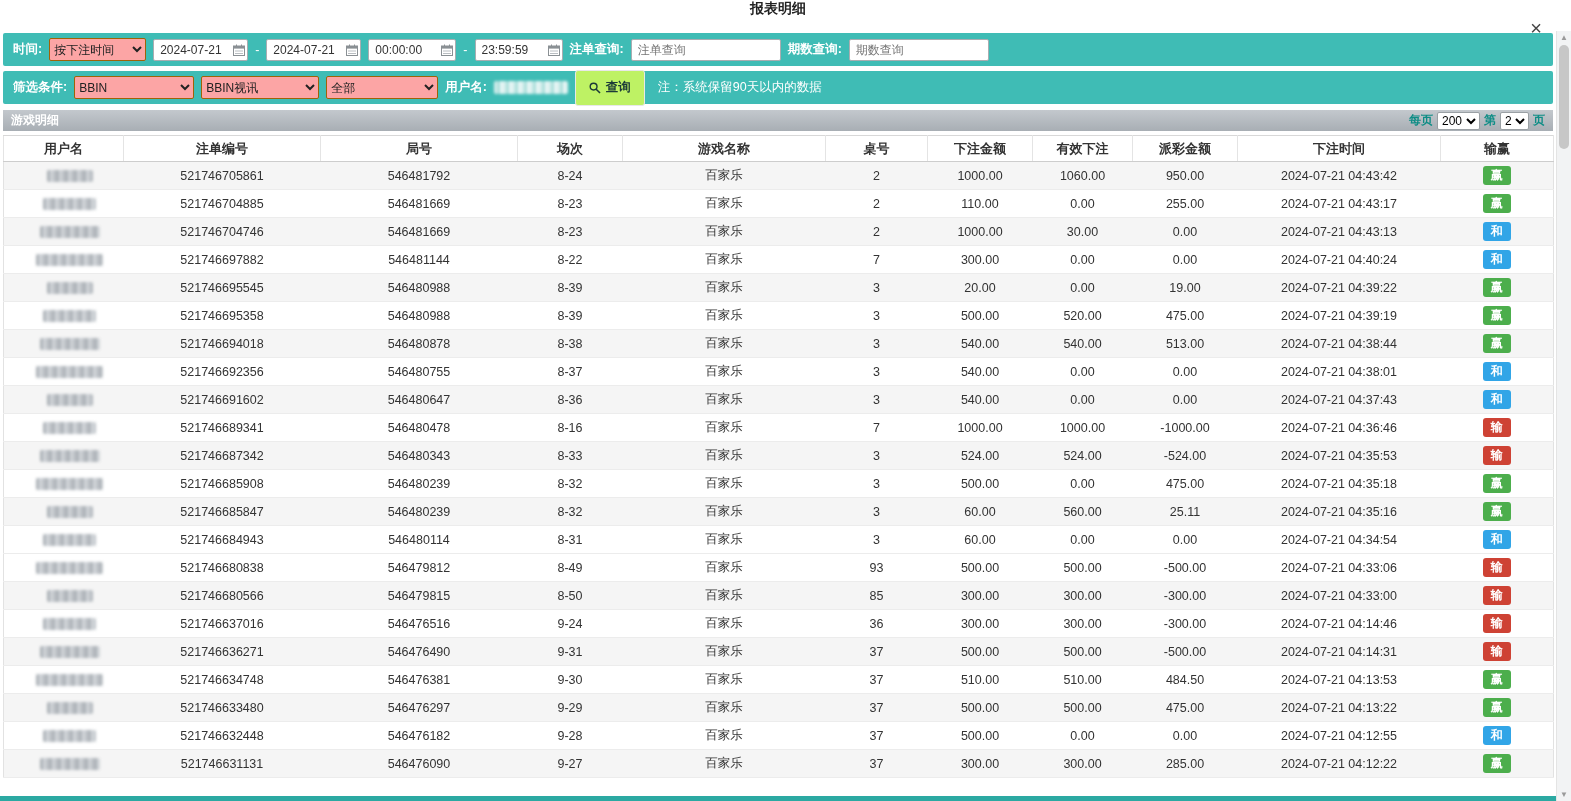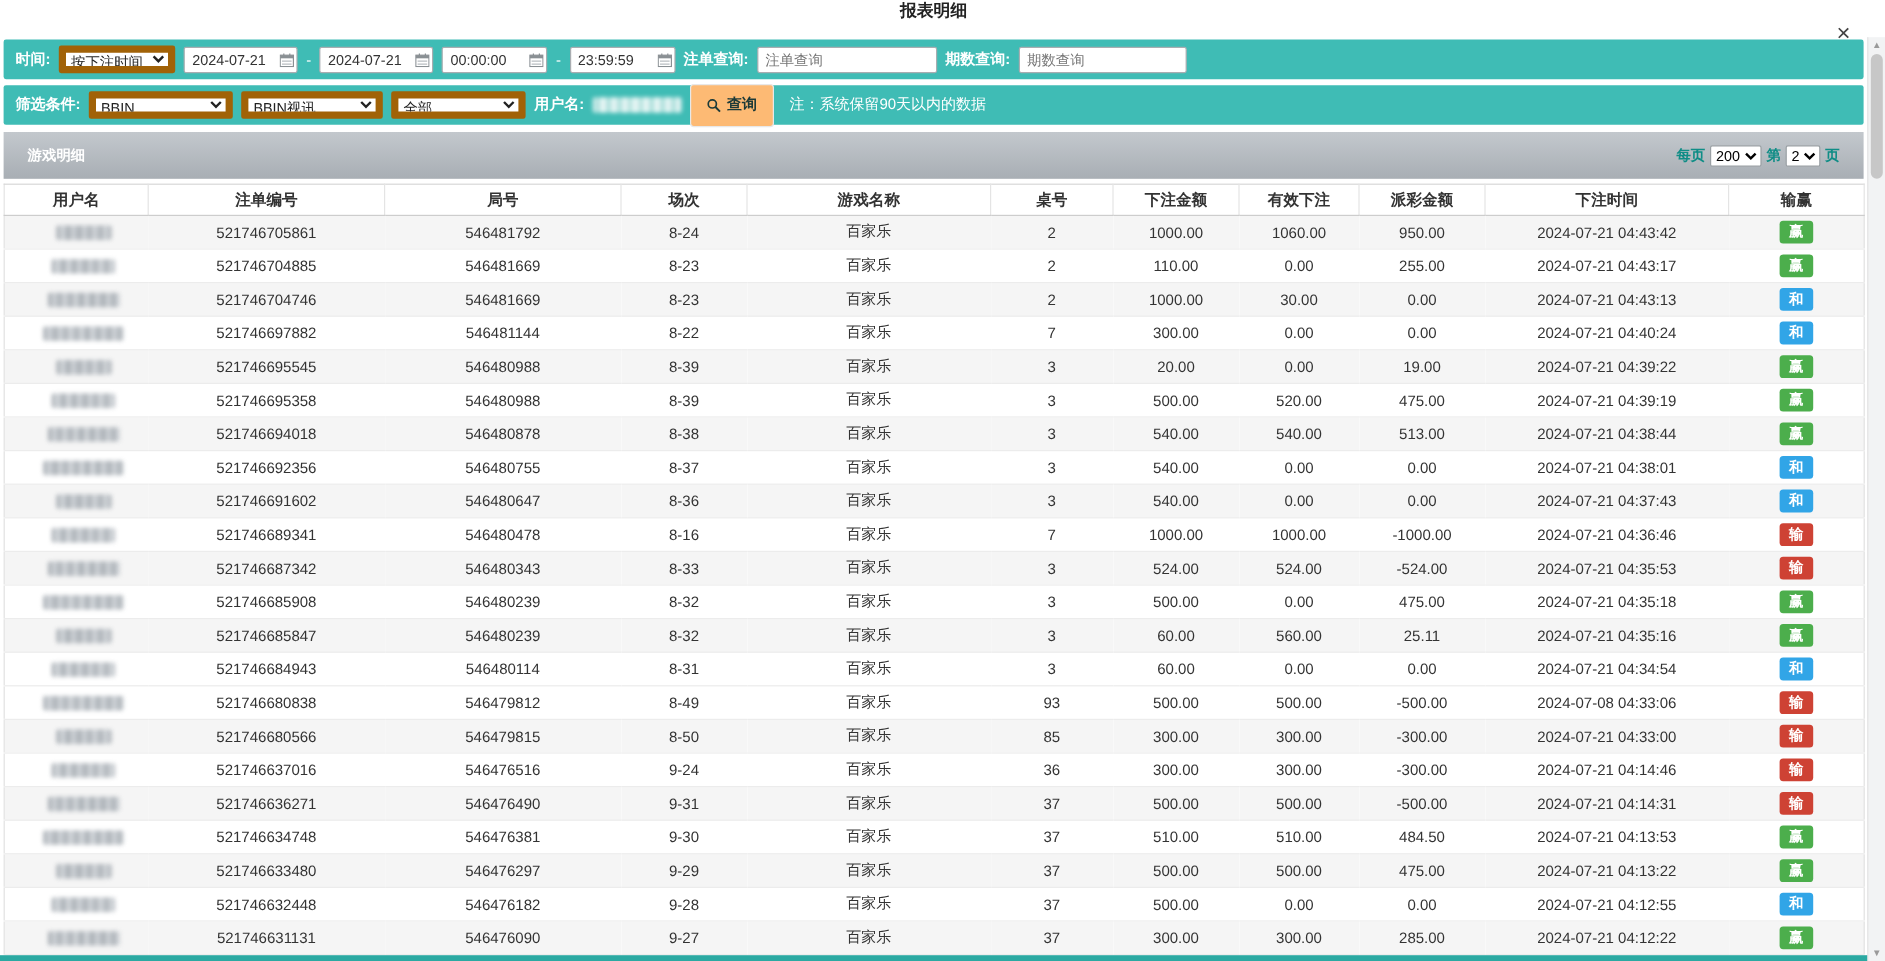--- a/index.html
+++ b/index.html
@@ -12,34 +12,34 @@
   .titlebar{height:31px;display:flex;align-items:center;padding:0 12px;background:#fff;flex-direction:column;}
   .title{font-size:14px;font-weight:bold;color:#222;}
   .close{margin-left:auto;font-size:20px;color:#444;cursor:pointer;line-height:1;padding:0 2px;}
 
   
   .tealbar{margin:2px 3px 0 3px;height:33px;background:#3fbcb5;border-radius:2px;
     display:flex;align-items:center;gap:7px;padding:0 10px;color:#fff;font-size:12.5px;}
   .tealbar.bar2{margin-top:5px;}
   .flabel{font-weight:600;white-space:nowrap;}
   .dash{color:#fff;}
-  .sel{height:23px;font-size:12px;border:6px solid #a16207;background:#ffffff;color:#222;border-radius:2px;cursor:pointer;}
+  .sel{height:23px;font-size:12px;border:1px solid #a16207;background:#fca5a5;color:#222;border-radius:2px;cursor:pointer;}
   .inputwrap{position:relative;display:inline-flex;align-items:center;}
   .txt{height:22px;border:1px solid #a9adb1;border-radius:2px;font-size:12px;color:#333;padding:0 18px 0 6px;background:#fff;}
   .txt.noicon{padding-right:6px;}
   .cal{position:absolute;right:3px;top:50%;transform:translateY(-50%);display:inline-flex;cursor:pointer;}
-  .searchbtn{height:36px;display:inline-flex;align-items:center;gap:5px;background:#fdba74;color:#1c3a38;
+  .searchbtn{height:36px;display:inline-flex;align-items:center;gap:5px;background:#bef264;color:#1c3a38;
     border:1px solid #e8e8e8;border-radius:3px;padding:0 13px;font-size:12.5px;font-weight:600;cursor:pointer;}
   .note{margin-left:6px;font-size:12.5px;}
   .blur-user{display:inline-block;width:74px;height:13px;border-radius:2px;
     background:repeating-linear-gradient(90deg,#d9efee 0 3px,#a8ddd9 3px 6px,#eaf7f6 6px 9px);
     filter:blur(1.6px);}
 
   
-  .sectionbar{margin:6px 3px 0 3px;height:39px;display:flex;align-items:center;padding:0 20px;
+  .sectionbar{margin:6px 3px 0 3px;height:21px;display:flex;align-items:center;padding:0 8px;
     background:linear-gradient(#c3c8cd,#a8aeb4);}
   .sectitle{color:#fff;font-size:12px;font-weight:bold;}
   .pager{margin-left:auto;display:flex;align-items:center;gap:4px;color:#0f8d86;font-size:12px;font-weight:bold;}
   .psel{height:18px;font-size:12px;border:1px solid #9aa0a4;background:#fff;border-radius:2px;cursor:pointer;}
 
   
   table.grid{width:calc(100% - 6px);margin:4px 3px 0 3px;border-collapse:collapse;table-layout:fixed;
     border:1px solid #e2e2e2;}
   .grid th{height:26px;background:#fff;border:1px solid #e4e4e4;border-top:1px solid #d8d8d8;
     border-bottom:1px solid #cdcdcd;font-size:13px;font-weight:bold;color:#333;text-align:center;}
@@ -392,21 +392,21 @@
         <tr class="even">
           <td class="cell-user"><span class="blur-name" style="width:67px"></span></td>
           <td>521746680838</td>
           <td>546479812</td>
           <td>8-49</td>
           <td>百家乐</td>
           <td>93</td>
           <td>500.00</td>
           <td>500.00</td>
           <td>-500.00</td>
-          <td>2024-07-08 04:33:06</td>
+          <td>2024-07-21 04:33:06</td>
           <td><span class="badge" style="background:#ce4234">输</span></td>
         </tr>
         <tr class="odd">
           <td class="cell-user"><span class="blur-name" style="width:46px"></span></td>
           <td>521746680566</td>
           <td>546479815</td>
           <td>8-50</td>
           <td>百家乐</td>
           <td>85</td>
           <td>300.00</td>

